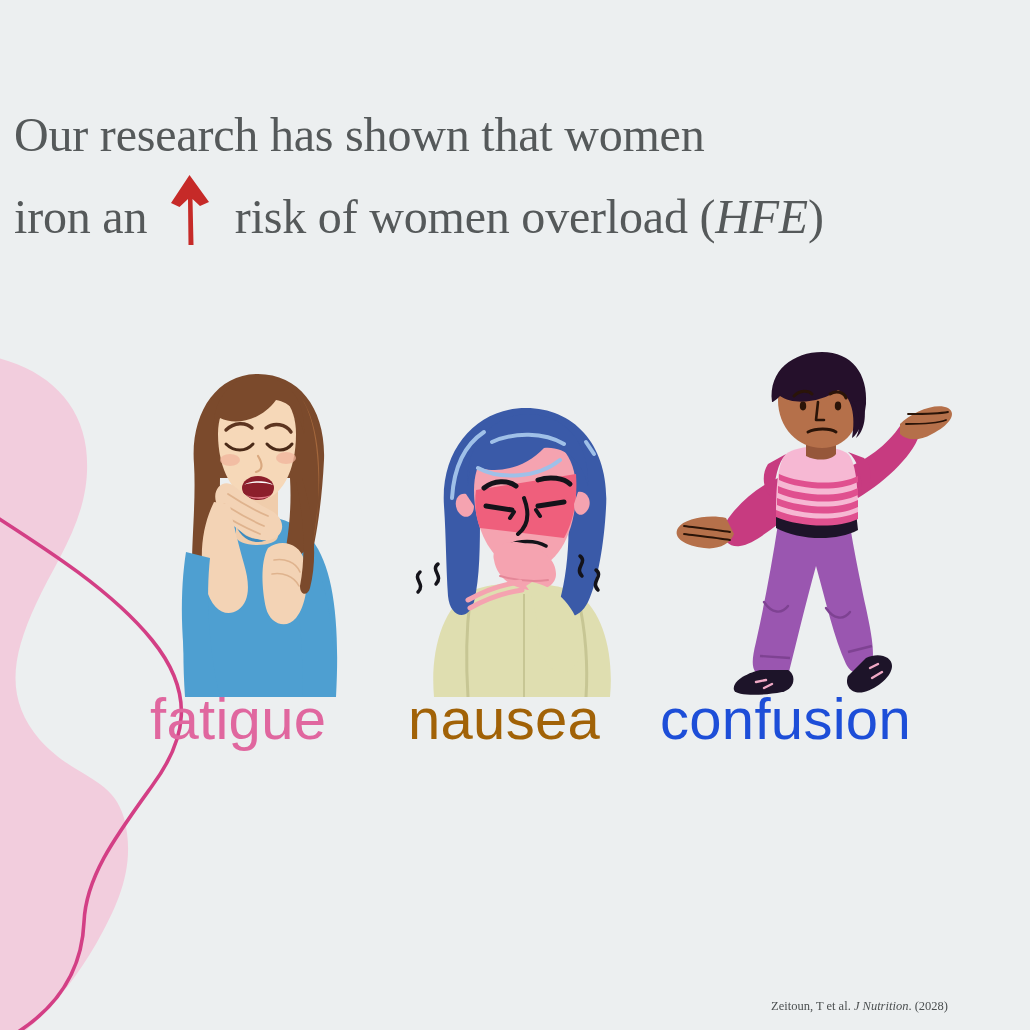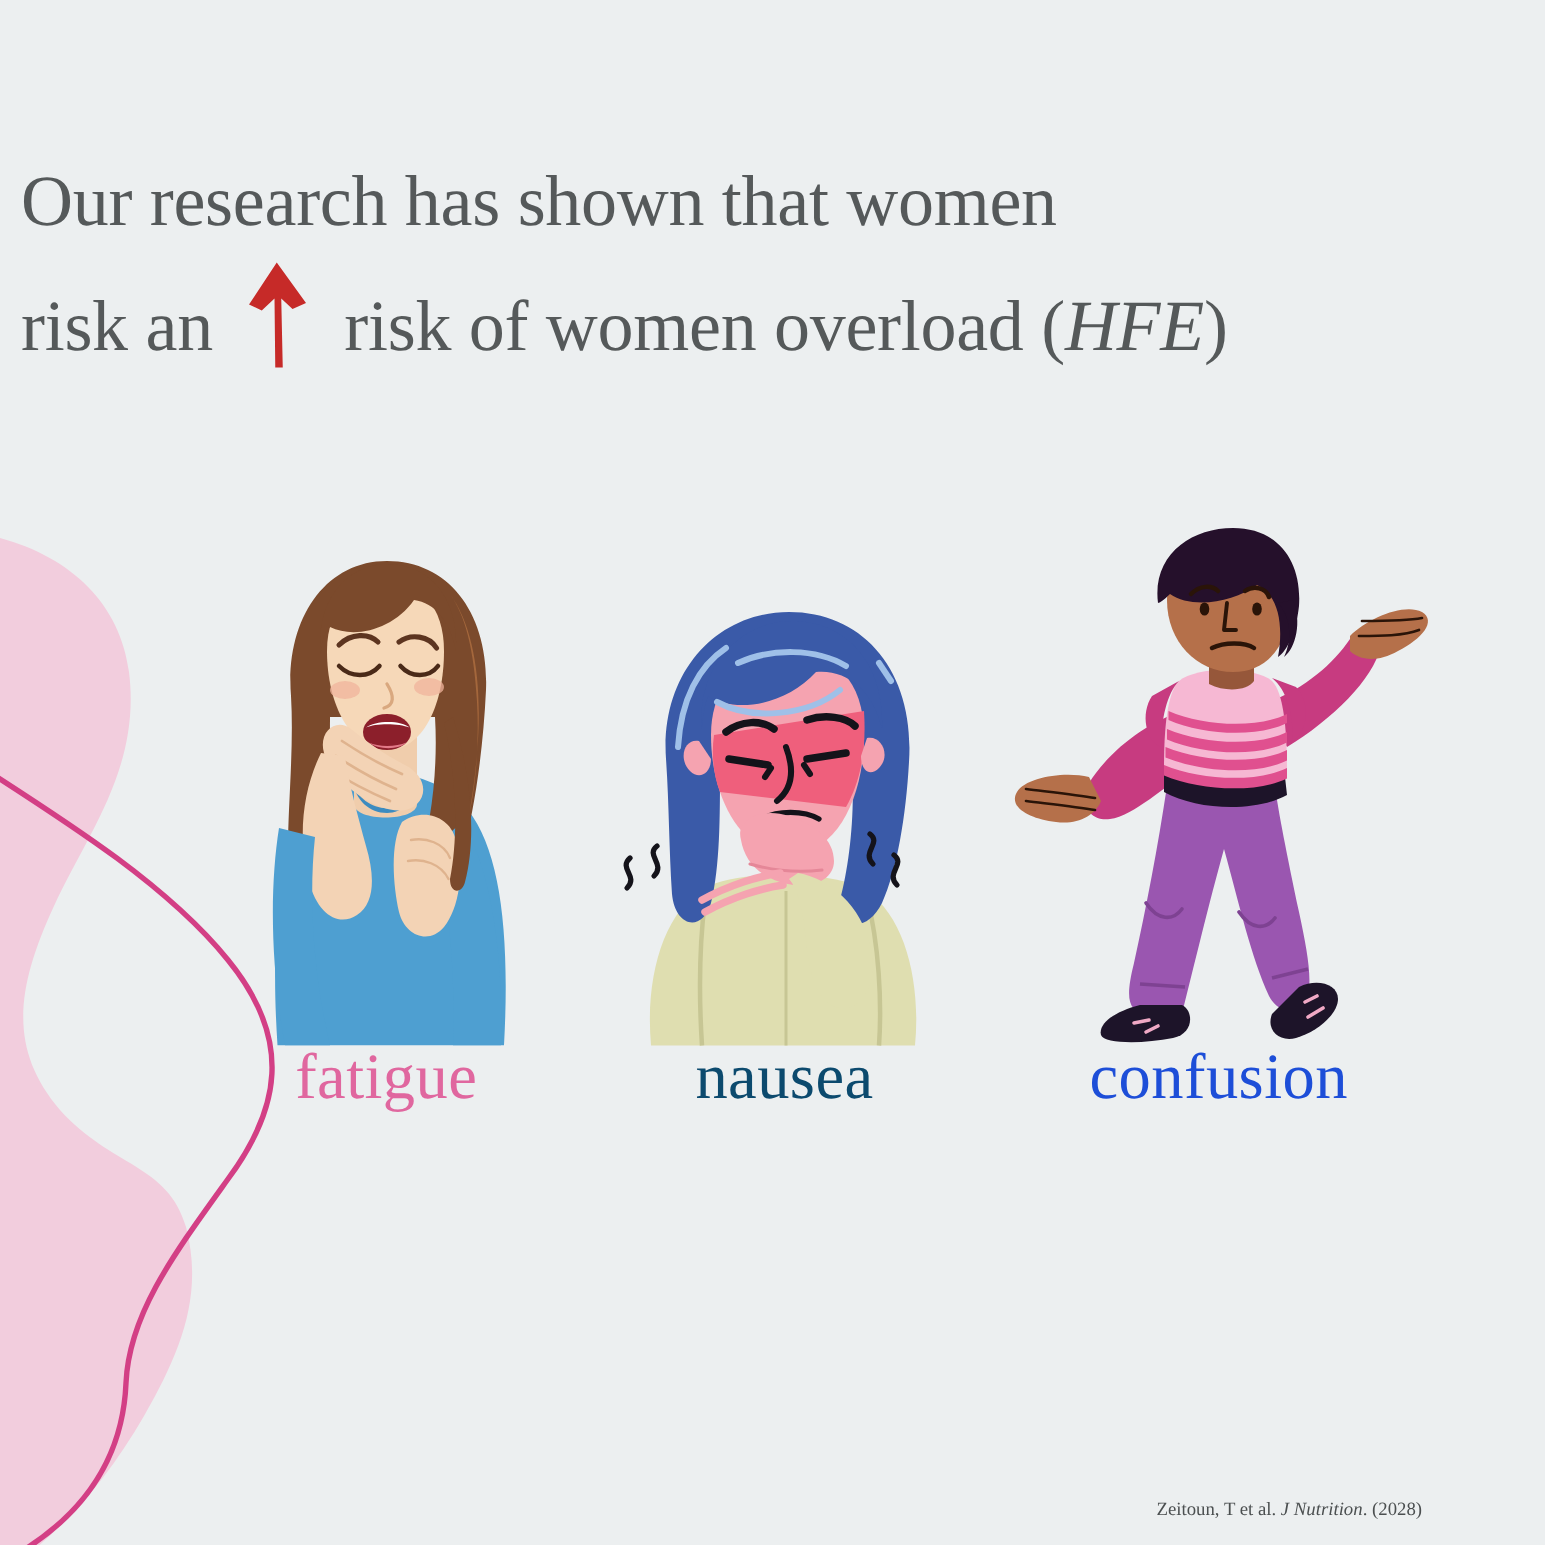--- a/index.html
+++ b/index.html
@@ -72,28 +72,27 @@
     left: 0;
     top: 0;
     width: 100%;
   }
 
   .fig-label {
     position: absolute;
     bottom: 8px;
     left: 0;
     width: 100%;
-    text-align: center;
-    font-family: Liberation Serif, serif;
-    font-size: 43px;
+    font-family: Liberation Sans, sans-serif;
+    font-size: 58px;
     line-height: 50px;
     letter-spacing: 0.3px;
   }
   .label-fatigue   { color: #e0679f; }
-  .label-nausea    { color: #0c4a6e; }
+  .label-nausea    { color: #a16207; }
   .label-confusion { color: #1d4ed8; }
 
   
   .citation {
     position: absolute;
     right: 82px;
     bottom: 16px;
     color: #4b4f50;
     font-family: "Liberation Serif", "DejaVu Serif", serif;
     font-size: 12.5px;
@@ -123,21 +122,21 @@
              C 196 694, 186 740, 152 786
              C 116 836, 86 876, 84 922
              C 82 970, 58 1006, 18 1032" fill="none" stroke="#d33f85" stroke-width="3.6" stroke-linecap="round"></path>
   </svg>
 
   <div class="headline">
     <span class="ln">
       <span>Our research has shown that women</span>
     </span>
     <span class="ln">
-      <span>risk an</span>
+      <span>iron an</span>
       <svg class="arrow-inline arrow-up" width="46" height="74" viewBox="0 0 46 74" xmlns="http://www.w3.org/2000/svg">
         <path d="M21.5 72 L21.0 26 L12.5 34 L4 30 L22.5 2 L42 29 L33 33 L25.5 26 L26.5 72 Z" fill="#c62a28"></path>
       </svg>
       <span>risk of women overload (</span><em>HFE</em><span>)</span>
     </span>
   </div>
 
   <div class="figures">
 
     <div class="figure fig-fatigue">

